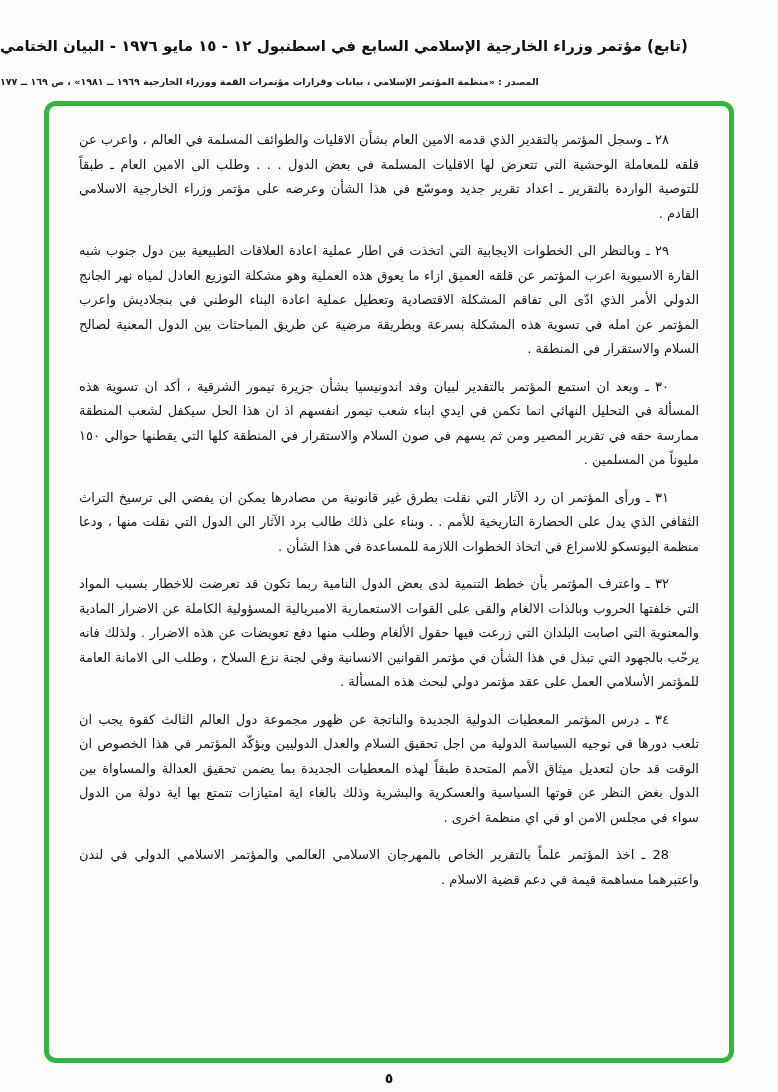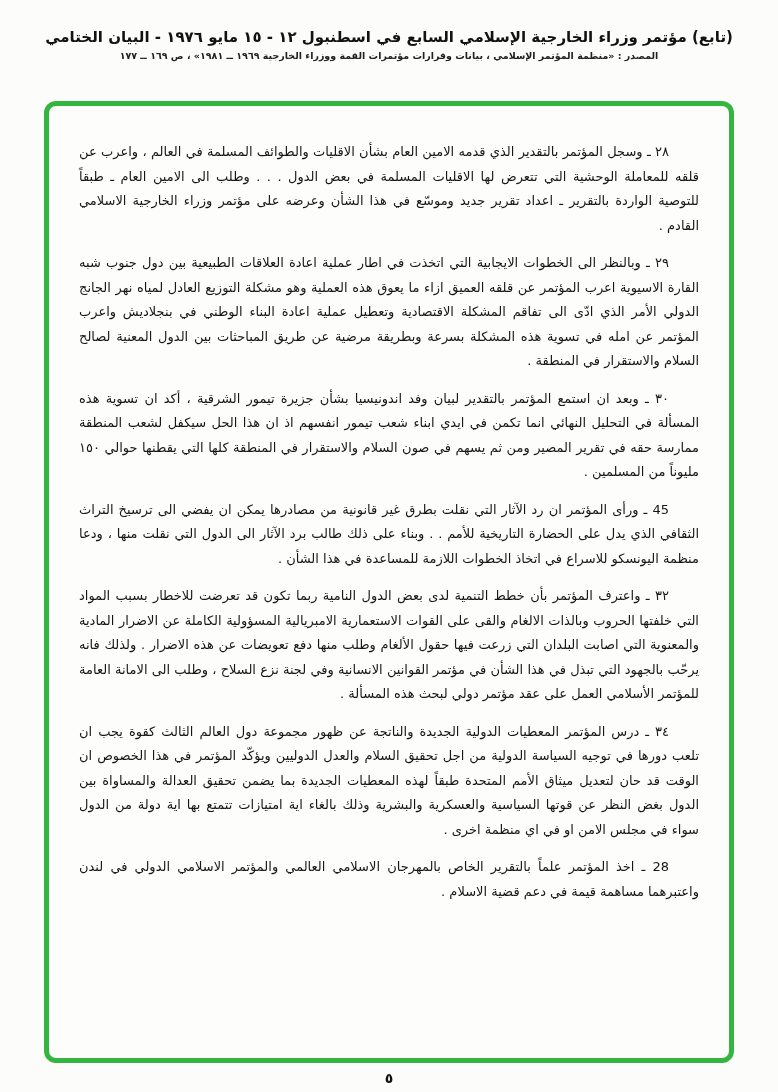--- a/index.html
+++ b/index.html
@@ -15,50 +15,50 @@
     position: relative;
     direction: rtl;
   }
   .page {
     width: 778px;
     height: 1092px;
     position: relative;
     overflow: hidden;
   }
   header {
-    text-align: center;
-    padding-top: 28px;
+    text-align: left;
+    padding-top: 37px;
   }
   .doc-title {
     font-size: 15px;
     font-weight: bold;
     margin: 0;
     letter-spacing: 0;
   }
   .source-line {
     font-size: 9.5px;
     font-weight: bold;
     color: #222;
-    margin-top: 4px;
+    margin-top: 21px;
   }
   .green-frame {
     position: absolute;
     top: 101px;
     left: 44px;
     width: 690px;
     height: 962px;
     box-sizing: border-box;
     border: 5px solid #33b540;
     border-radius: 12px;
     padding: 22px 30px 18px 30px;
     background: #fdfdfb;
     overflow: hidden;
   }
   .green-frame p {
-    margin: 12px 0 13px 0;
+    margin: 0 0 13px 0;
     font-size: 13px;
     line-height: 24.5px;
     text-align: justify;
     text-indent: 30px;
     color: #161616;
   }
   .page-number {
     position: absolute;
     bottom: 6px;
     left: 0;
@@ -76,21 +76,21 @@
 
   <header>
     <h1 class="doc-title">(تابع) مؤتمر وزراء الخارجية الإسلامي السابع في اسطنبول ١٢ - ١٥ مايو ١٩٧٦ - البيان الختامي</h1>
     <div class="source-line">المصدر : «منظمة المؤتمر الإسلامي ، بيانات وقرارات مؤتمرات القمة ووزراء الخارجية ١٩٦٩ ــ ١٩٨١» ، ص ١٦٩ ــ ١٧٧</div>
   </header>
 
   <div class="green-frame">
     <p>٢٨ ـ وسجل المؤتمر بالتقدير الذي قدمه الامين العام بشأن الاقليات والطوائف المسلمة في العالم ، واعرب عن قلقه للمعاملة الوحشية التي تتعرض لها الاقليات المسلمة في بعض الدول . . . وطلب الى الامين العام ـ طبقاً للتوصية الواردة بالتقرير ـ اعداد تقرير جديد وموسّع في هذا الشأن وعرضه على مؤتمر وزراء الخارجية الاسلامي القادم .</p>
     <p>٢٩ ـ وبالنظر الى الخطوات الايجابية التي اتخذت في اطار عملية اعادة العلاقات الطبيعية بين دول جنوب شبه القارة الاسيوية اعرب المؤتمر عن قلقه العميق ازاء ما يعوق هذه العملية وهو مشكلة التوزيع العادل لمياه نهر الجانج الدولي الأمر الذي ادّى الى تفاقم المشكلة الاقتصادية وتعطيل عملية اعادة البناء الوطني في بنجلاديش واعرب المؤتمر عن امله في تسوية هذه المشكلة بسرعة وبطريقة مرضية عن طريق المباحثات بين الدول المعنية لصالح السلام والاستقرار في المنطقة .</p>
     <p>٣٠ ـ وبعد ان استمع المؤتمر بالتقدير لبيان وفد اندونيسيا بشأن جزيرة تيمور الشرقية ، أكد ان تسوية هذه المسألة في التحليل النهائي انما تكمن في ايدي ابناء شعب تيمور انفسهم اذ ان هذا الحل سيكفل لشعب المنطقة ممارسة حقه في تقرير المصير ومن ثم يسهم في صون السلام والاستقرار في المنطقة كلها التي يقطنها حوالي ١٥٠ مليوناً من المسلمين .</p>
-    <p>45 ـ ورأى المؤتمر ان رد الآثار التي نقلت بطرق غير قانونية من مصادرها يمكن ان يفضي الى ترسيخ التراث الثقافي الذي يدل على الحضارة التاريخية للأمم . . وبناء على ذلك طالب برد الآثار الى الدول التي نقلت منها ، ودعا منظمة اليونسكو للاسراع في اتخاذ الخطوات اللازمة للمساعدة في هذا الشأن .</p>
+    <p>٣١ ـ ورأى المؤتمر ان رد الآثار التي نقلت بطرق غير قانونية من مصادرها يمكن ان يفضي الى ترسيخ التراث الثقافي الذي يدل على الحضارة التاريخية للأمم . . وبناء على ذلك طالب برد الآثار الى الدول التي نقلت منها ، ودعا منظمة اليونسكو للاسراع في اتخاذ الخطوات اللازمة للمساعدة في هذا الشأن .</p>
     <p>٣٢ ـ واعترف المؤتمر بأن خطط التنمية لدى بعض الدول النامية ربما تكون قد تعرضت للاخطار بسبب المواد التي خلفتها الحروب وبالذات الالغام والقى على القوات الاستعمارية الامبريالية المسؤولية الكاملة عن الاضرار المادية والمعنوية التي اصابت البلدان التي زرعت فيها حقول الألغام وطلب منها دفع تعويضات عن هذه الاضرار . ولذلك فانه يرحّب بالجهود التي تبذل في هذا الشأن في مؤتمر القوانين الانسانية وفي لجنة نزع السلاح ، وطلب الى الامانة العامة للمؤتمر الأسلامي العمل على عقد مؤتمر دولي لبحث هذه المسألة .</p>
     <p>٣٤ ـ درس المؤتمر المعطيات الدولية الجديدة والناتجة عن ظهور مجموعة دول العالم الثالث كقوة يجب ان تلعب دورها في توجيه السياسة الدولية من اجل تحقيق السلام والعدل الدوليين ويؤكّد المؤتمر في هذا الخصوص ان الوقت قد حان لتعديل ميثاق الأمم المتحدة طبقاً لهذه المعطيات الجديدة بما يضمن تحقيق العدالة والمساواة بين الدول بغض النظر عن قوتها السياسية والعسكرية والبشرية وذلك بالغاء اية امتيازات تتمتع بها اية دولة من الدول سواء في مجلس الامن او في اي منظمة اخرى .</p>
     <p>28 ـ اخذ المؤتمر علماً بالتقرير الخاص بالمهرجان الاسلامي العالمي والمؤتمر الاسلامي الدولي في لندن واعتبرهما مساهمة قيمة في دعم قضية الاسلام .</p>
   </div>
 
   <div class="page-number">٥</div>
 
 </div>
 
 </body></html>

